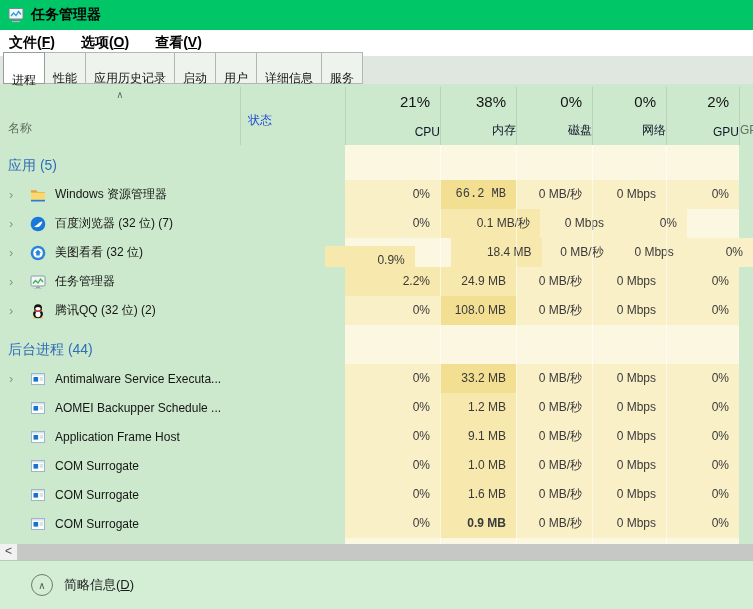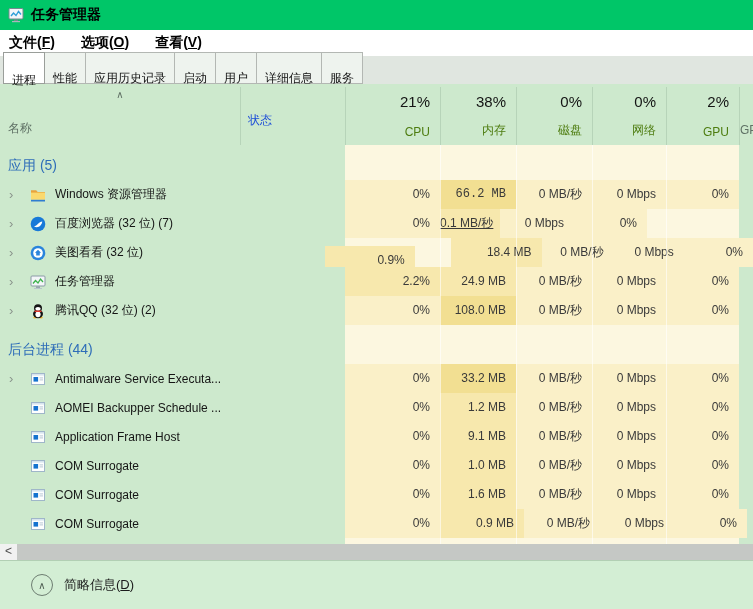--- a/index.html
+++ b/index.html
@@ -30,21 +30,21 @@
 
   
   .header{height:61px;position:relative;background:var(--green)}
   .hdr-div{position:absolute;top:3px;bottom:0;width:1px;background:var(--hdr-div)}
   .sort-indicator{position:absolute;left:0;top:5px;width:240px;text-align:center;font-size:10px;color:#5f6f64}
   .name-hdr{position:absolute;left:8px;bottom:8px;font-size:12px;color:#5f7165}
   .status-hdr{position:absolute;left:248px;bottom:16px;font-size:12px;color:#1d4ed8}
   .usage-hdrs{position:absolute;left:345px;top:0;bottom:0;display:flex}
   .ucol{position:relative;height:100%}
   .ucol .pct{position:absolute;top:9px;right:10px;font-size:15px;color:#141414}
-  .ucol .lbl{position:absolute;bottom:6px;right:10px;font-size:12px;color:#4d7c0f}
+  .ucol .lbl{position:absolute;bottom:6px;right:0;font-size:12px;color:#0f172a}
   .overflow-hdr{position:absolute;left:740px;bottom:6px;width:13px;overflow:hidden;font-size:12px;color:#5f7165;white-space:nowrap}
 
   
   .tbody{height:399px;position:relative;padding-top:6px;overflow:hidden;
     background:linear-gradient(to right, var(--green) 0 345px, var(--cream) 345px 739px, var(--green) 739px 100%)}
   .body-div{position:absolute;top:0;bottom:0;width:1px;background:rgba(255,255,255,.6);z-index:5}
   .group-row{height:29px;display:flex;align-items:center;padding-left:8px;font-size:14px;color:var(--group-blue)}
   .group-row.second{margin-top:10px}
   .prow{height:29px;display:flex;align-items:stretch;position:relative}
   .cell-name{width:240px;display:flex;align-items:center;padding-left:9px}
@@ -160,21 +160,21 @@
         <span class="picon">
           <svg viewBox="0 0 16 16" width="16" height="16">
             <circle cx="8" cy="8" r="7.3" fill="#1879d8"></circle>
             <path d="M4 10.5c3.2-.8 4.8-4.6 8.3-5-.6 3.8-3.8 7.2-8.3 5z" fill="#fff"></path>
           </svg>
         </span>
         <span class="pname">百度浏览器 (32 位) (7)</span>
       </div>
       <div class="cell-status"></div>
       <div class="cell" style="width: 95px; background: var(--heat-l);">0%</div>
-      <div class="cell" style="width: 60px; background: var(--heat-m); text-decoration: underline;">0.1 MB/秒</div>
+      <div class="cell" style="width: 100px; background: var(--heat-m);">0.1 MB/秒</div>
       <div class="cell" style="width: 74px; background: var(--heat-l);">0 Mbps</div>
       <div class="cell" style="width: 73px; background: var(--heat-l);">0%</div>
     </div>
     <div class="prow">
       <div class="cell-name">
         <span class="chevron">›</span>
         <span class="picon">
           <svg viewBox="0 0 16 16" width="16" height="16">
             <circle cx="8" cy="8" r="7.3" fill="#2a84dc"></circle>
             <circle cx="8" cy="8" r="4.8" fill="#fff"></circle>
@@ -348,21 +348,21 @@
             <rect x="2" y="3" width="12" height="1.6" fill="#d7e4ee"></rect>
             <rect x="3.5" y="6" width="4.6" height="4.6" fill="#1573cf"></rect>
             <rect x="9.6" y="6.4" width="3.4" height="1" fill="#b9c8d4"></rect>
             <rect x="9.6" y="8.4" width="3.4" height="1" fill="#b9c8d4"></rect>
           </svg>
         </span>
         <span class="pname">COM Surrogate</span>
       </div>
       <div class="cell-status"></div>
       <div class="cell" style="width: 95px; background: var(--heat-l);">0%</div>
-      <div class="cell" style="width: 84px; background: var(--heat-m);">0.9 MB</div>
+      <div class="cell" style="width: 76px; background: var(--heat-m); font-weight: bold;">0.9 MB</div>
       <div class="cell" style="width: 76px; background: var(--heat-l);">0 MB/秒</div>
       <div class="cell" style="width: 74px; background: var(--heat-l);">0 Mbps</div>
       <div class="cell" style="width: 73px; background: var(--heat-l);">0%</div>
     </div>
     <div class="body-div" style="left: 440px;"></div>
     <div class="body-div" style="left: 516px;"></div>
     <div class="body-div" style="left: 592px;"></div>
     <div class="body-div" style="left: 666px;"></div>
   </div>
 

